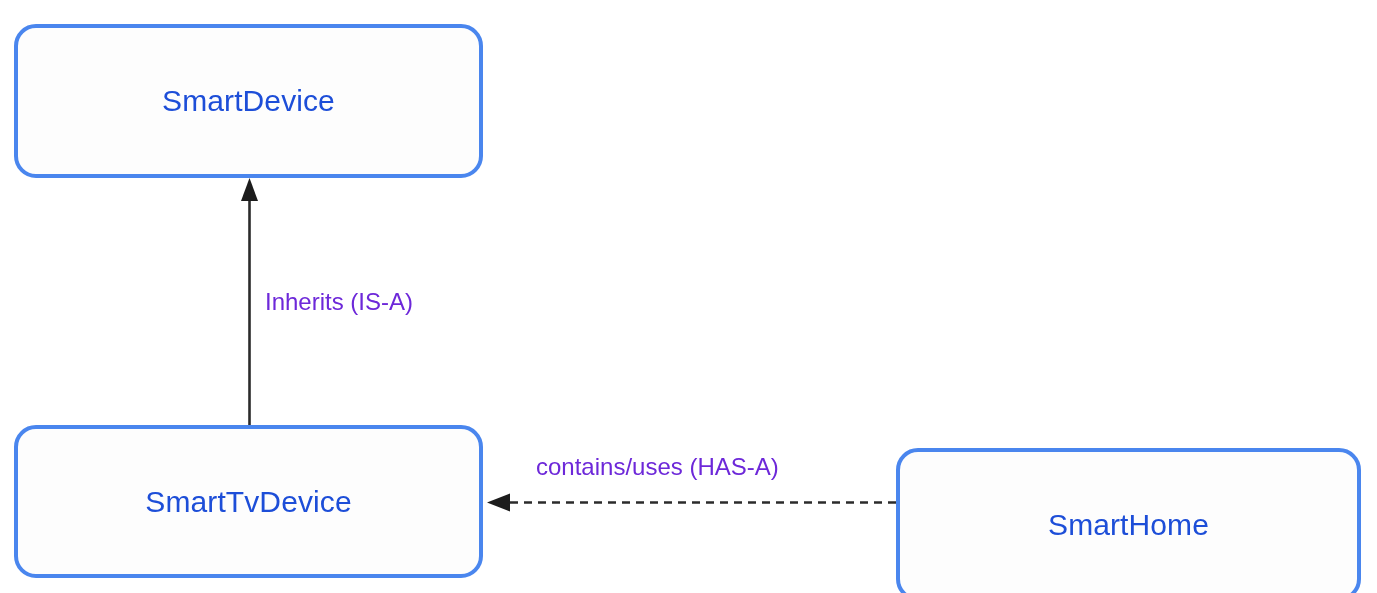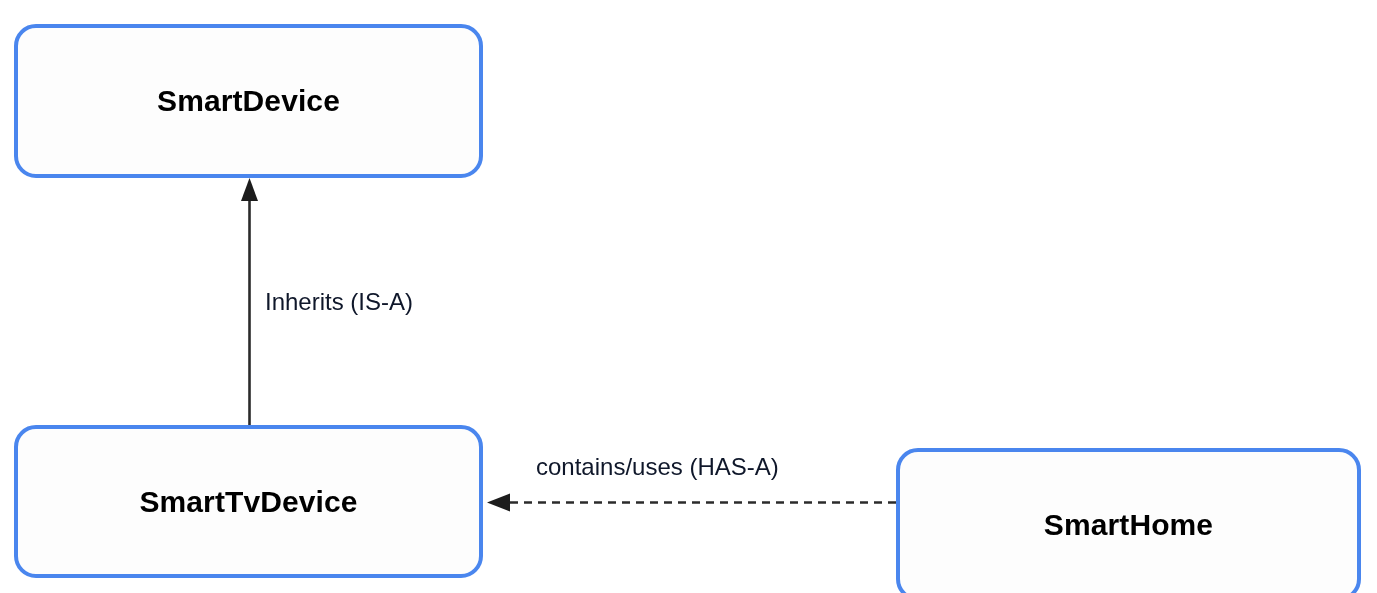--- a/index.html
+++ b/index.html
@@ -23,23 +23,23 @@
     background: #fdfdfd;
     border: 4px solid #4a86ee;
     border-radius: 22px;
     display: flex;
     align-items: center;
     justify-content: center;
   }
   .node-label {
     font-family: "Liberation Sans", sans-serif;
     font-size: 30px;
-    font-weight: 700;
+    font-weight: 400;
     letter-spacing: 0.1px;
-    color: #000000;
+    color: #1d4ed8;
     white-space: nowrap;
     line-height: 1;
   }
 
   #node-smartdevice   { left: 14px;  top: 24px;  width: 469px; height: 154px; }
   #node-smarttvdevice { left: 14px;  top: 425px; width: 469px; height: 153px; }
   #node-smarthome     { left: 896px; top: 425px; width: 465px; height: 153px; margin-top: 23px; }
 
   
   #edges {
@@ -50,21 +50,21 @@
     height: 593px;
     pointer-events: none;
   }
 
   
   .edge-label {
     position: absolute;
     font-family: "Liberation Sans", sans-serif;
     font-size: 24px;
     font-weight: 400;
-    color: #0f172a;
+    color: #6d28d9;
     white-space: nowrap;
     line-height: 1;
   }
   #label-inherits { left: 265px; top: 290px; }
   #label-contains { left: 536px; top: 455px; text-align: center; }
 </style>
 </head>
 <body>
 
 <div id="canvas">

